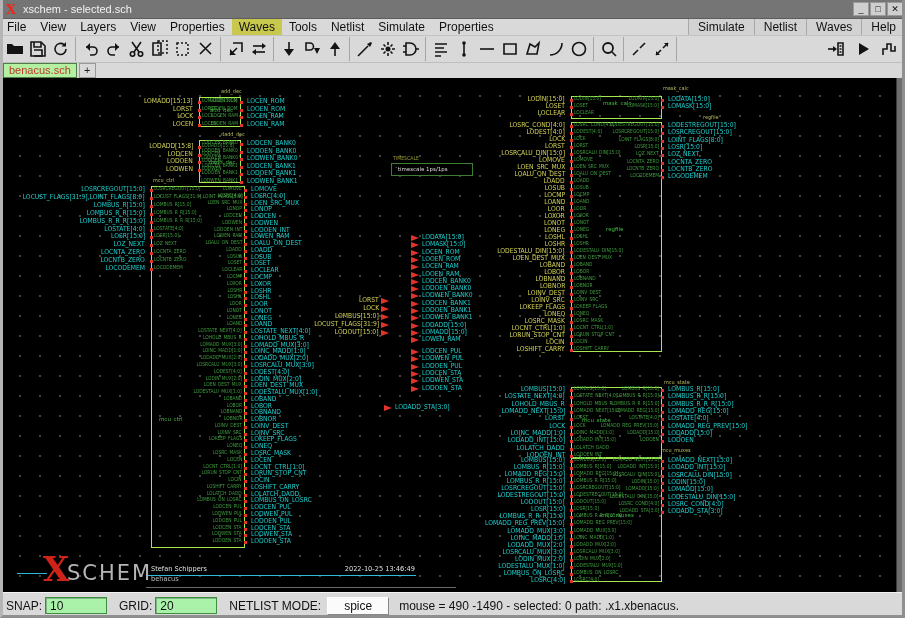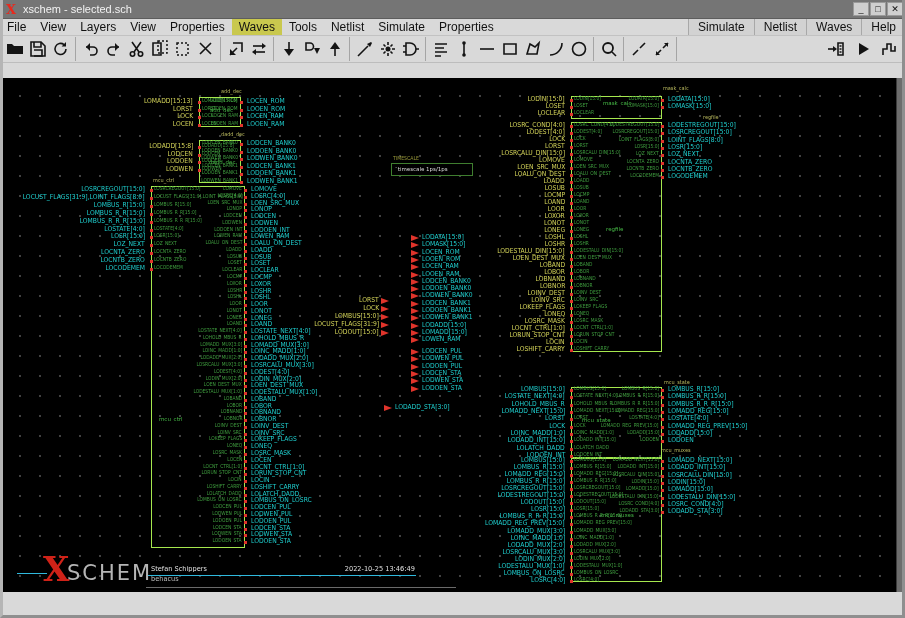--- a/index.html
+++ b/index.html
@@ -277,20 +277,24 @@
             <path d="M5 3l10 6-10 6z" fill="#141414"></path>
           </svg>
         </span>
         <span class="tbtn">
           <svg width="18" height="18" viewBox="0 0 18 18">
             <path d="M2 15V9h4V4h4v7h4V6" fill="none" stroke="#141414" stroke-width="1.6"></path>
           </svg>
         </span>
       </span>
     </div>
+  <div class="tabbar">
+    <span class="tab">benacus.sch</span>
+    <span class="tab-add">+</span>
+  </div>
   <div class="canvas">
       <div class="blockrect" style="left: 196px; top: 19px; width: 42px; height: 30px;"></div>
       <div class="sl" style="color: rgb(185, 185, 94); transform: scale(0.45); left: 218px; transform-origin: 0px 0px; top: 11px;">add_dec</div>
       <div class="sl" style="color: rgb(70, 185, 70); transform: scale(0.5); left: 207px; transform-origin: 0px 0px; top: 29px;">add_dec</div>
       <div class="sl" style="color: rgb(214, 214, 90); transform: scale(0.55); right: 703px; transform-origin: 100% 0px; top: 20px;">LOMADD[15:13]</div>
       <div class="pin" style="left: 195px; top: 23px;"></div>
       <div class="sl" style="color: rgb(63, 158, 63); transform: scale(0.4); left: 199px; transform-origin: 0px 0px; top: 20px;">LOMADD[15:13]</div>
       <div class="sl" style="color: rgb(214, 214, 90); transform: scale(0.55); right: 703px; transform-origin: 100% 0px; top: 27.7px;">LORST</div>
       <div class="pin" style="left: 195px; top: 30.7px;"></div>
       <div class="sl" style="color: rgb(63, 158, 63); transform: scale(0.4); left: 199px; transform-origin: 0px 0px; top: 27.7px;">LORST</div>
@@ -882,13 +886,22 @@
       <div class="cyl" style="left: 14px; top: 495px; width: 30px;"></div>
       <div class="cyl" style="left: 143px; top: 497px; width: 270px;"></div>
       <div class="gyl" style="left: 143px; top: 509px; width: 310px;"></div>
       <div class="sl" style="color: rgb(207, 34, 24); transform: scale(1); left: 40px; transform-origin: 0px 0px; top: 474px; font-family: &quot;DejaVu Serif&quot;, serif; font-size: 34px; font-weight: bold;">X</div>
       <div class="sl" style="color: rgb(181, 181, 181); transform: scale(1); left: 64px; transform-origin: 0px 0px; top: 485px; font-size: 21px; letter-spacing: 2px;">SCHEM</div>
       <div class="sl" style="color: rgb(224, 224, 224); transform: scale(0.6); left: 148px; transform-origin: 0px 0px; top: 488px;">Stefan Schippers</div>
       <div class="sl" style="color: rgb(224, 224, 224); transform: scale(0.6); right: 481px; transform-origin: 100% 0px; top: 488px;">2022-10-25  13:46:49</div>
       <div class="sl" style="color: rgb(189, 189, 189); transform: scale(0.6); left: 148px; transform-origin: 0px 0px; top: 498px;">benacus</div>
     </div>
   <div class="vscroll"></div>
+  <div class="statusbar">
+    <span class="slabel">SNAP:</span>
+    <span class="sfield">10</span>
+    <span class="slabel">GRID:</span>
+    <span class="sfield">20</span>
+    <span class="slabel">NETLIST MODE:</span>
+    <span class="sbtn">spice</span>
+    <span>mouse = 490 -1490 - selected: 0 path: .x1.xbenacus.</span>
+  </div>
 </div>
 
 </body></html>

